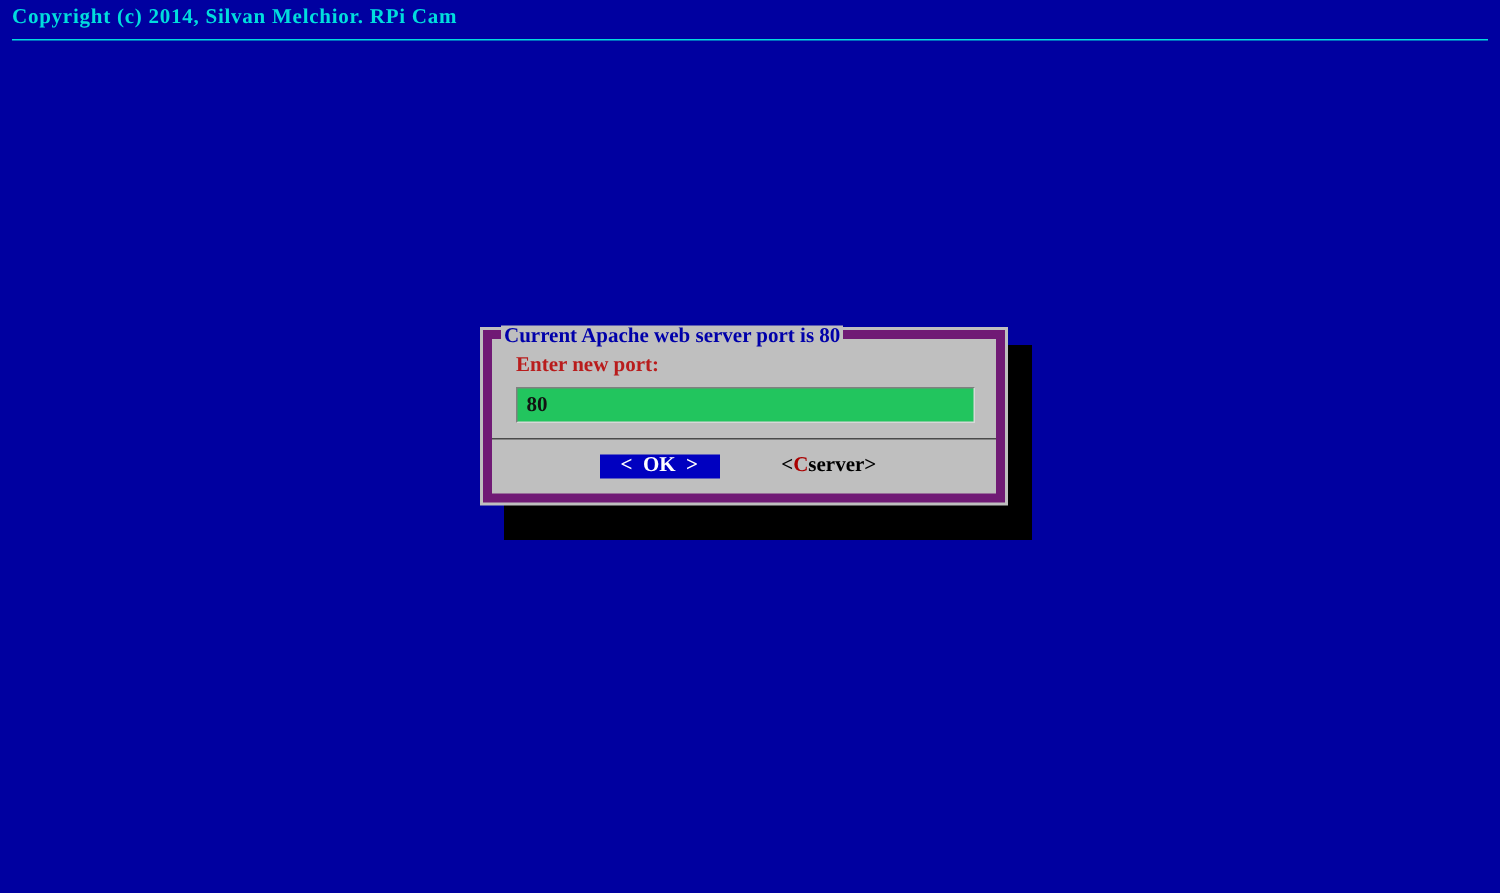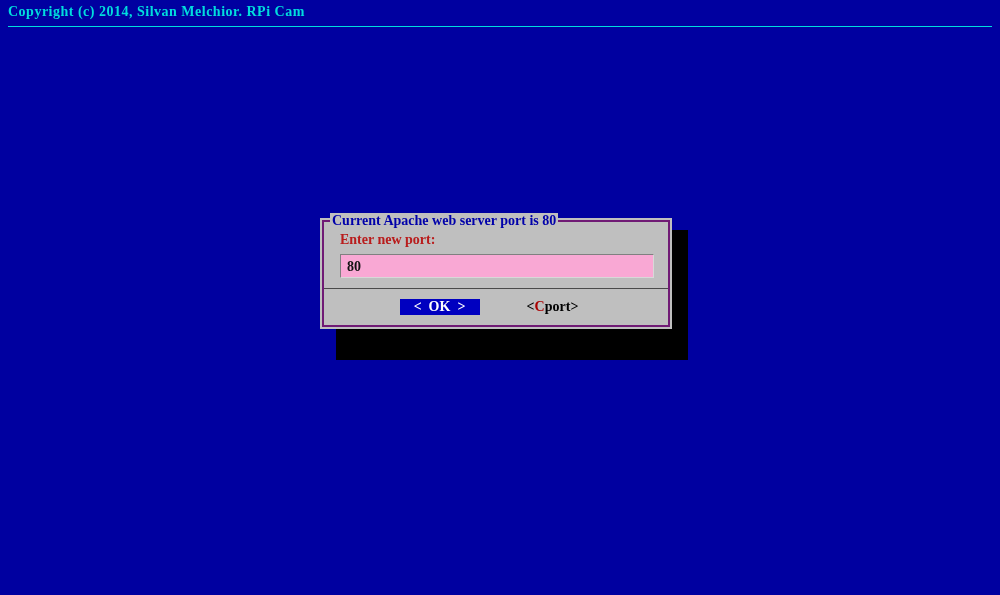--- a/index.html
+++ b/index.html
@@ -40,40 +40,40 @@
     .dialog {
       position: absolute;
       left: 320px;
       top: 218px;
       width: 352px;
       background: #bfbfbf;
       z-index: 2;
       padding: 2px;
     }
     .dialog-border {
-      border: 2px solid #701a75;
+      border: 6px solid #701a75;
       position: relative;
       padding: 6px 10px 8px 10px;
     }
     .dialog-title {
       color: #0000aa;
       position: absolute;
       top: -9px;
       left: 6px;
       background: #bfbfbf;
       padding: 0 2px;
       white-space: nowrap;
     }
     .dialog-prompt {
       color: #b91c1c;
       margin-top: 4px;
       margin-left: 6px;
     }
     .input-field {
-      background: #f9a8d4;
+      background: #22c55e;
       border-top: 1px solid #808080;
       border-left: 1px solid #808080;
       border-right: 1px solid #d8d8d8;
       border-bottom: 1px solid #d8d8d8;
       color: #121212;
       padding: 4px 6px;
       margin: 6px 4px 10px 6px;
       height: 24px;
       line-height: 16px;
     }
@@ -117,16 +117,16 @@
 <div class="dialog-shadow"></div>
 
 <div class="dialog">
   <div class="dialog-border">
     <div class="dialog-title">Current Apache web server port is 80</div>
     <div class="dialog-prompt">Enter new port:</div>
     <div class="input-field">80</div>
     <div class="button-separator"></div>
     <div class="button-row">
       <div class="btn btn-ok"><span class="lt">&lt;</span>&nbsp;&nbsp;<span>OK</span>&nbsp;&nbsp;<span class="gt">&gt;</span></div>
-      <div class="btn btn-cancel"><span class="lt">&lt;</span><span class="hotkey">C</span><span>port</span><span class="gt">&gt;</span></div>
+      <div class="btn btn-cancel"><span class="lt">&lt;</span><span class="hotkey">C</span><span>server</span><span class="gt">&gt;</span></div>
     </div>
   </div>
 </div>
 
 </body></html>

